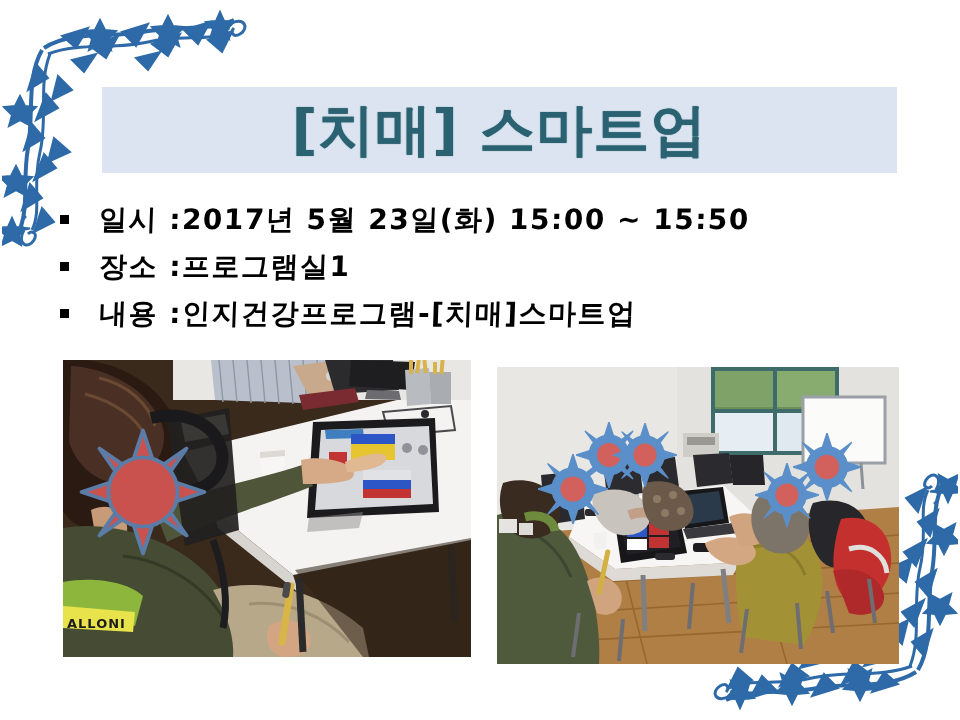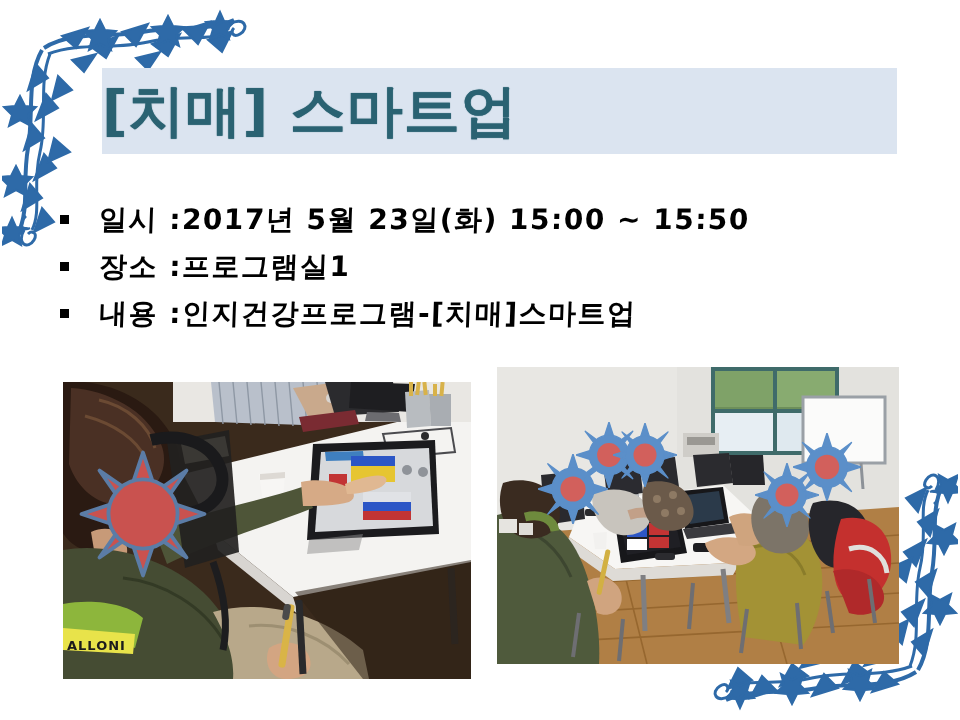--- a/index.html
+++ b/index.html
@@ -26,27 +26,27 @@
     pointer-events: none;
   }
   .ornament svg { display: block; width: 100%; height: 100%; }
   #ornament-tl { left: 2px; top: 2px; }
   #ornament-br { right: 2px; bottom: 2px; transform: rotate(180deg); }
 
   
   #title-band {
     position: absolute;
     left: 102px;
-    top: 68px;
+    top: 87px;
     width: 795px;
     height: 86px;
     background: #dbe4f0;
     display: flex;
     align-items: center;
-    justify-content: flex-start;
+    justify-content: center;
   }
   #title-text {
     color: #2a6272;
     font-size: 56px;
     font-weight: bold;
     letter-spacing: 1px;
     line-height: 1;
     white-space: nowrap;
     text-shadow: 0 0 1px #2a6272;
   }
@@ -79,21 +79,21 @@
     font-family: "DejaVu Sans", "Liberation Sans", sans-serif;
     transform: skewX(-2deg);
   }
 
   
   .photo {
     position: absolute;
     overflow: hidden;
     background: #cfcac4;
   }
-  #photo-left  { left: 63px;  top: 382px; width: 408px; height: 297px; }
+  #photo-left  { left: 63px;  top: 360px; width: 408px; height: 297px; }
   #photo-right { left: 497px; top: 367px; width: 402px; height: 297px; }
   .photo-canvas { position: absolute; inset: 0; }
 
   
   .starburst { position: absolute; }
   .starburst svg { display: block; width: 100%; height: 100%; }
 </style>
 </head>
 <body>
 

